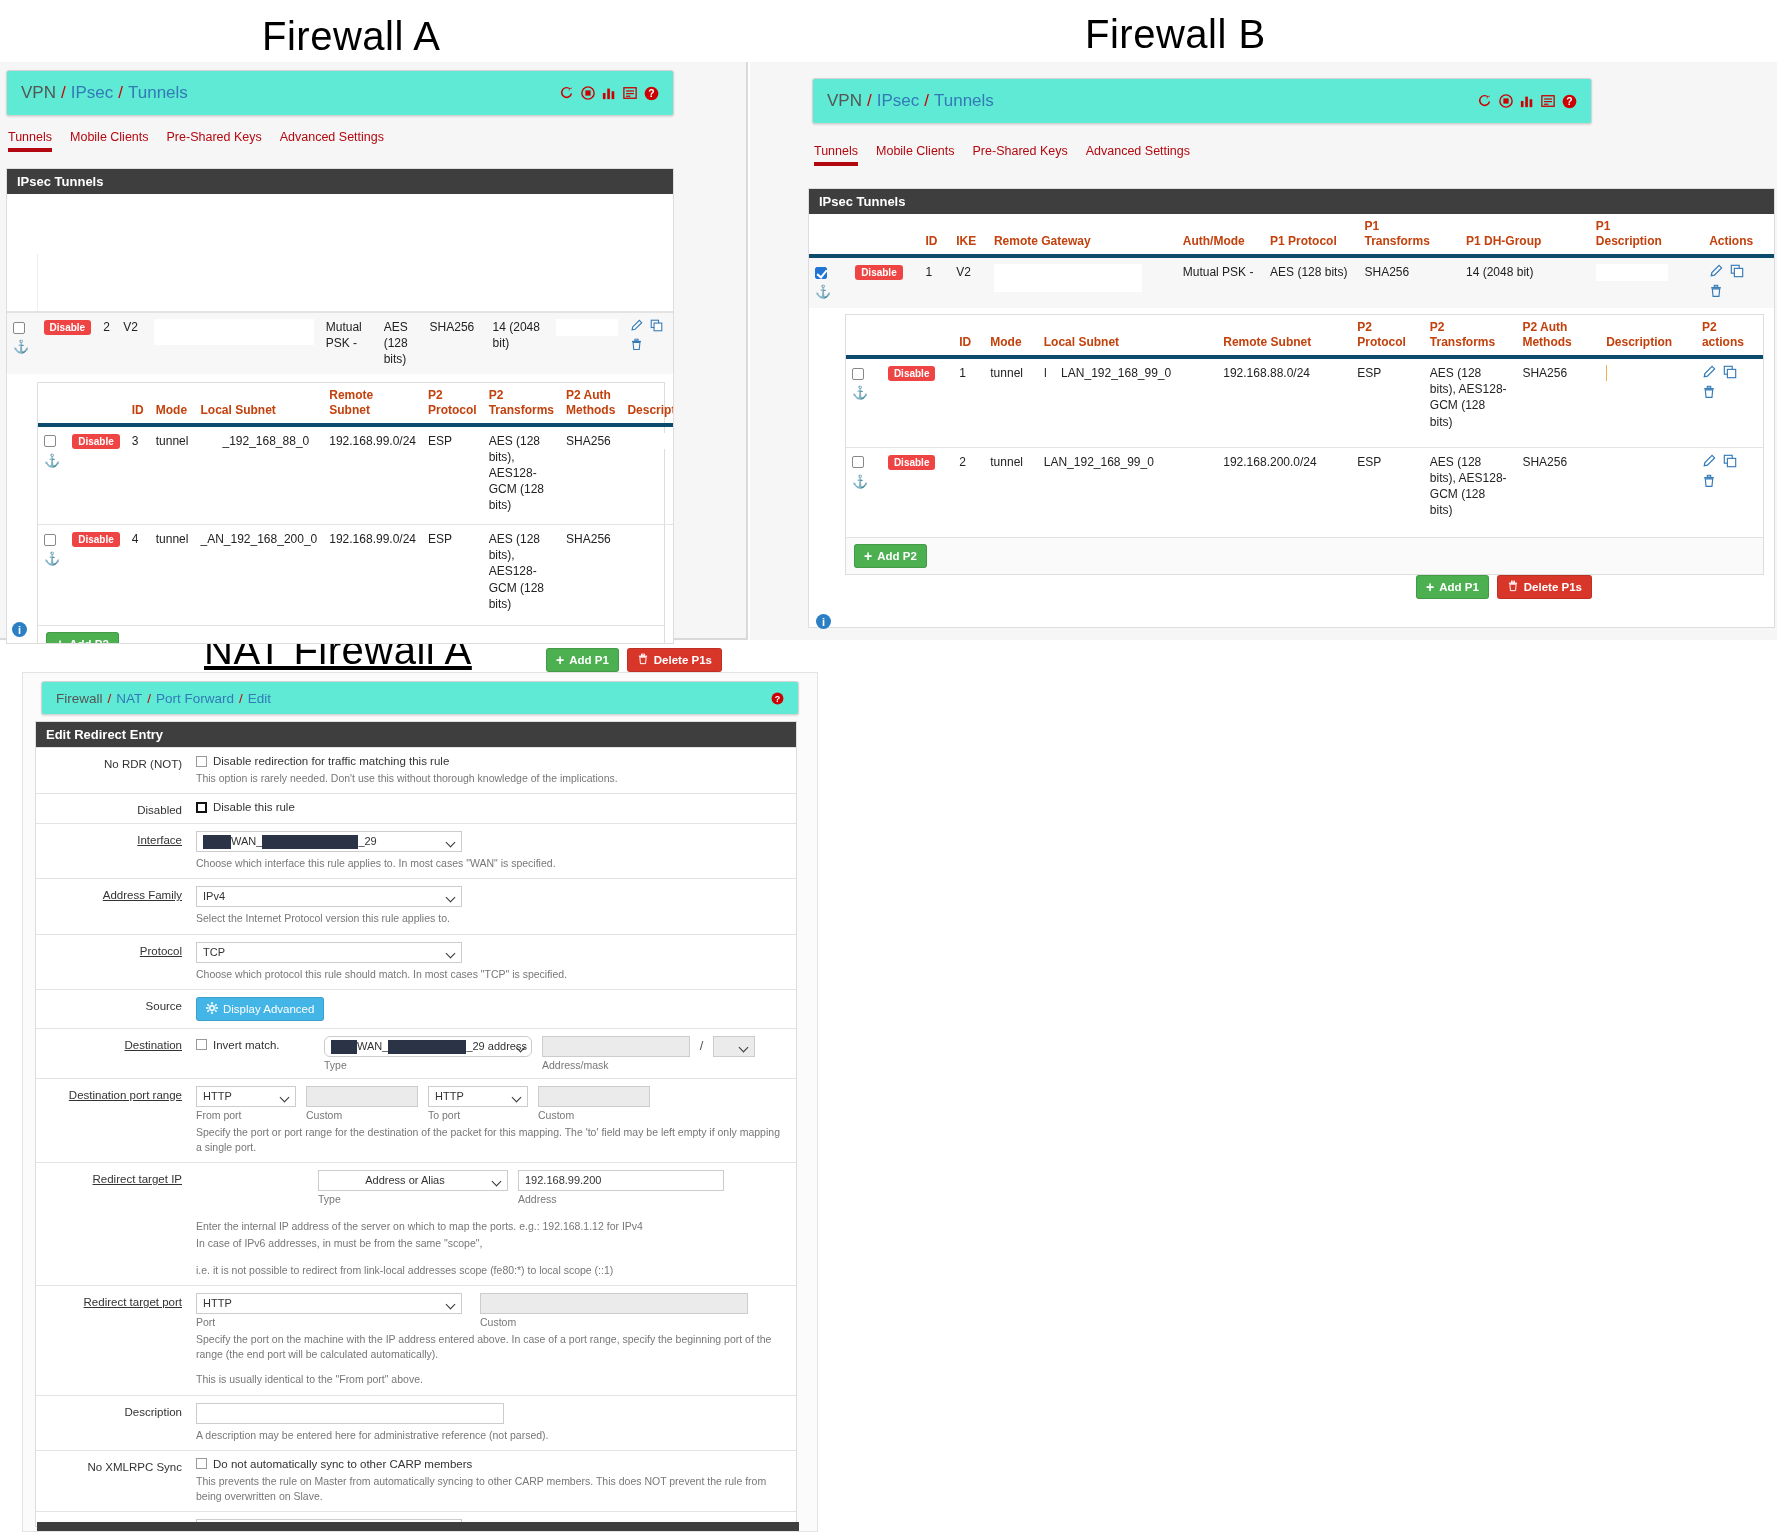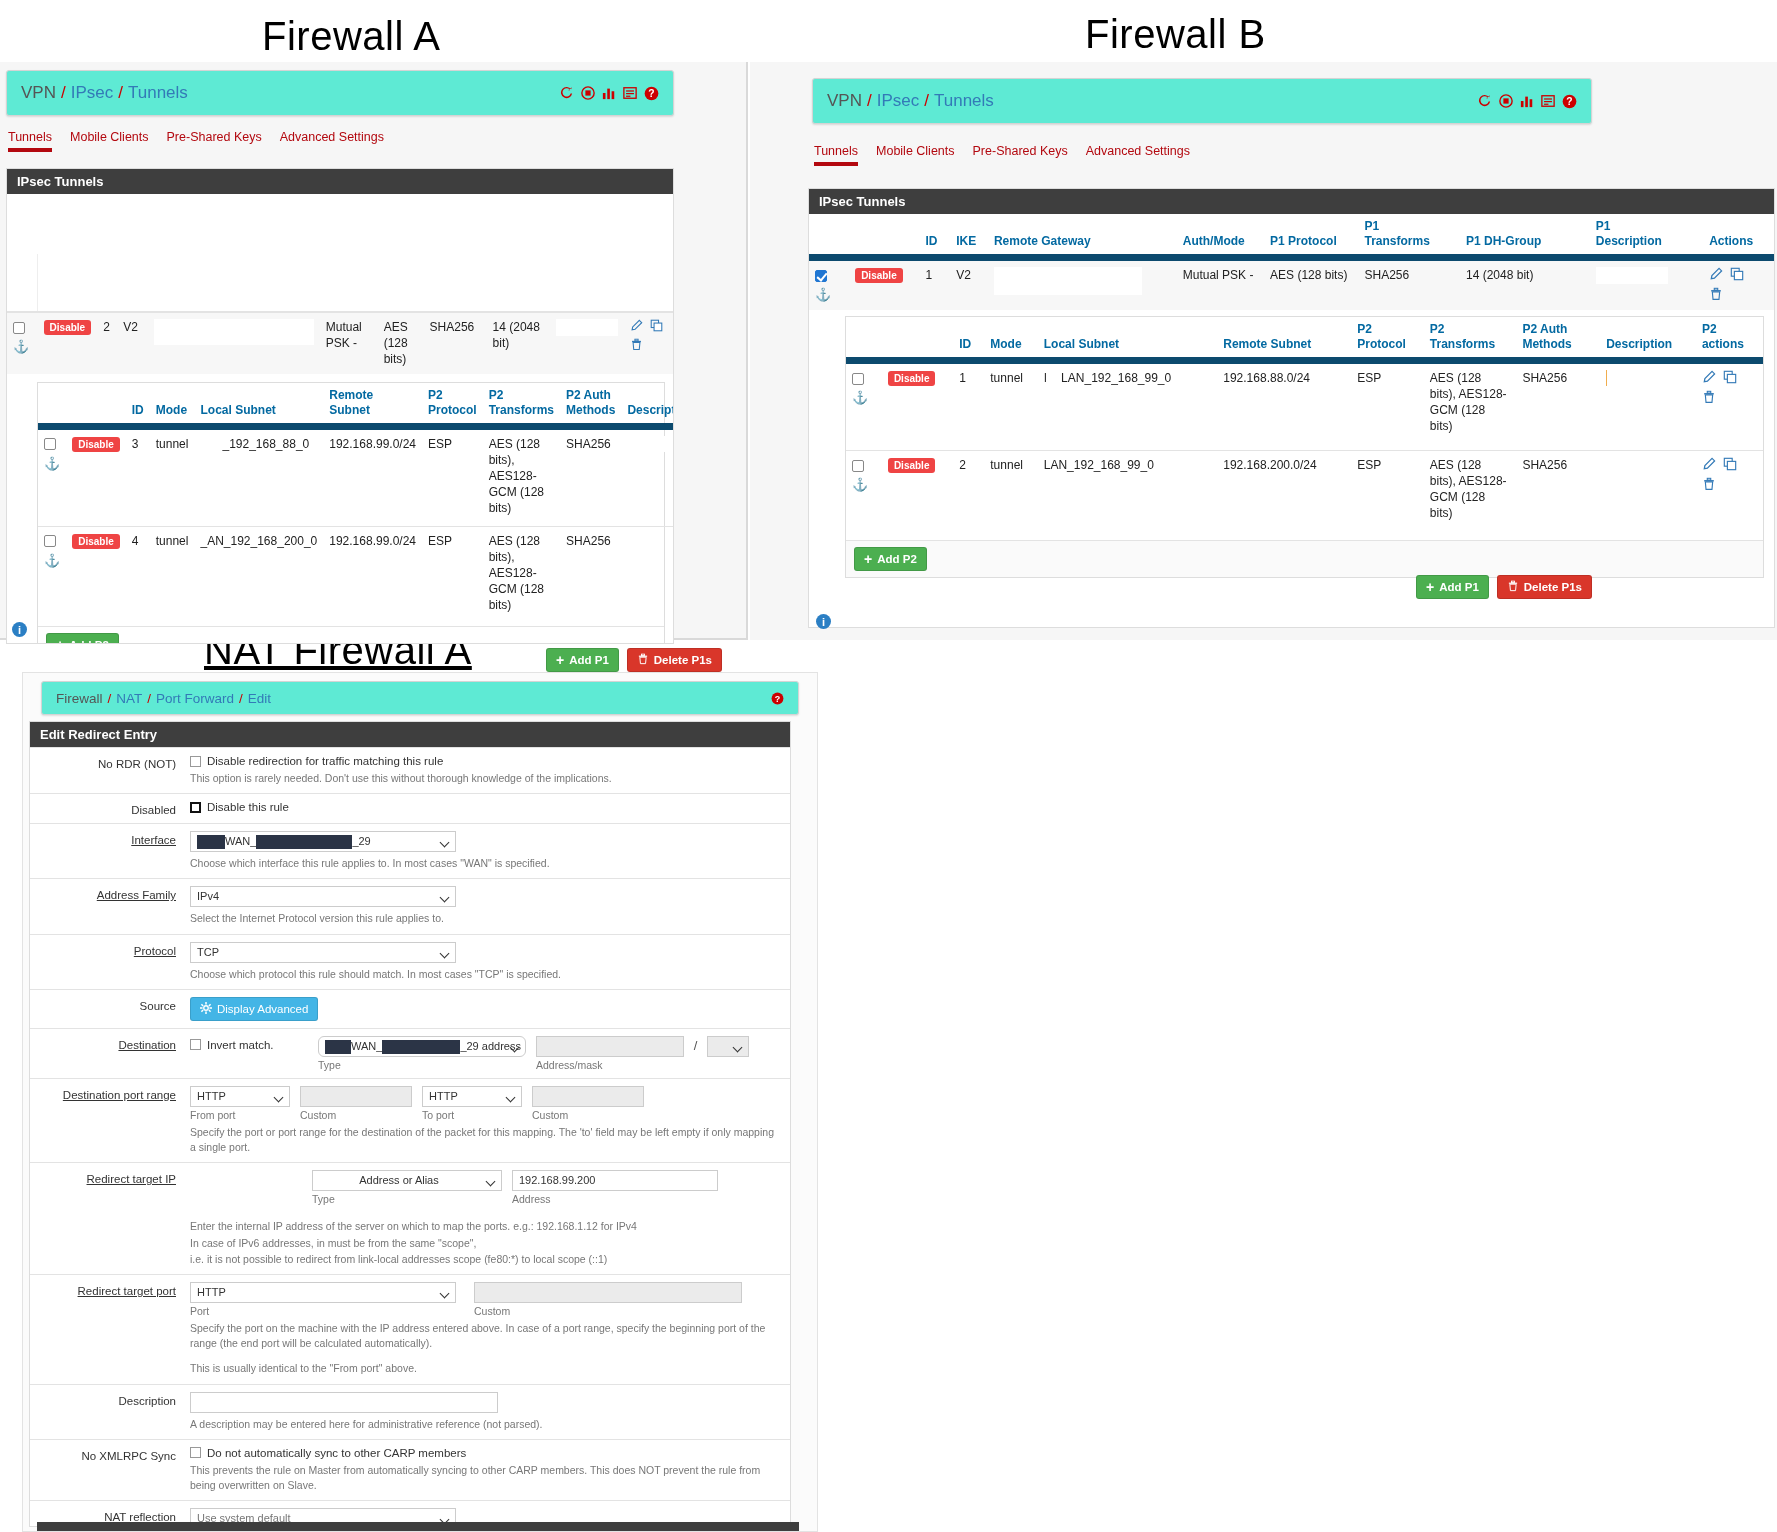--- a/index.html
+++ b/index.html
@@ -72,22 +72,22 @@
     padding:5px 10px;
     font-size:13px;
   }
 
   table.pf { border-collapse:collapse; width:100%; font-size:12px; }
   table.pf th {
     text-align:left;
     font-weight:bold;
     vertical-align:bottom;
     padding:5px 6px;
-    border-bottom:7px solid #0c4a6e;
-    color:#0369a1;
+    border-bottom:4px solid #0c4a6e;
+    color:#c2410c;
     line-height:1.25;
   }
   table.pf td {
     padding:6px 6px;
     vertical-align:top;
     border-top:1px solid #e3e3e3;
     line-height:1.35;
   }
   tr.p1row > td { background:#f7f7f7; }
 
@@ -611,21 +611,21 @@
     <span class="crumb-icons">
       <span>
           <svg width="13" height="13" viewBox="0 0 16 16">
             <circle cx="8" cy="8" r="7.3" fill="#c00"></circle>
             <text x="8" y="12" font-size="11" font-weight="bold" fill="#fff" text-anchor="middle" font-family="Liberation Sans">?</text>
           </svg>
         </span>
     </span>
   </div>
 
-  <div class="card" style="position:absolute;left:6px;top:48px;width:762px;height:806px;background:#fff;">
+  <div class="card" style="position:absolute;left:12px;top:48px;width:762px;height:806px;background:#fff;">
     <div class="card-head">Edit Redirect Entry</div>
 
     <div class="form-row">
       <div class="form-label">No RDR (NOT)</div>
       <div class="form-body">
         <label class="cbline">
           <span class="cb-sq"></span>
           <span>Disable redirection for traffic matching this rule</span>
         </label>
         <div class="help">This option is rarely needed. Don't use this without thorough knowledge of the implications.</div>
@@ -747,21 +747,21 @@
           <span class="sel" style="width:190px;text-align:center;">Address or Alias</span>
           <div class="sub">Type</div>
         </div>
         <div>
           <span class="inp" style="width:206px;">192.168.99.200</span>
           <div class="sub">Address</div>
         </div>
         <div style="flex-basis:100%;">
           <div class="help">Enter the internal IP address of the server on which to map the ports. e.g.: 192.168.1.12 for IPv4</div>
           <div class="help" style="margin-top:1px;">In case of IPv6 addresses, in must be from the same "scope",</div>
-          <div class="help" style="margin-top:1px;">i.e. it is not possible to redirect from link-local addresses scope (fe80:*) to local scope (::1)</div>
+          <div class="help" style="margin-top:12px;">i.e. it is not possible to redirect from link-local addresses scope (fe80:*) to local scope (::1)</div>
         </div>
       </div>
     </div>
 
     <div class="form-row">
       <div class="form-label u">Redirect target port</div>
       <div class="form-body">
         <div style="display:flex;gap:18px;align-items:flex-start;">
           <div>
             <span class="sel" style="width:266px;">HTTP</span>

